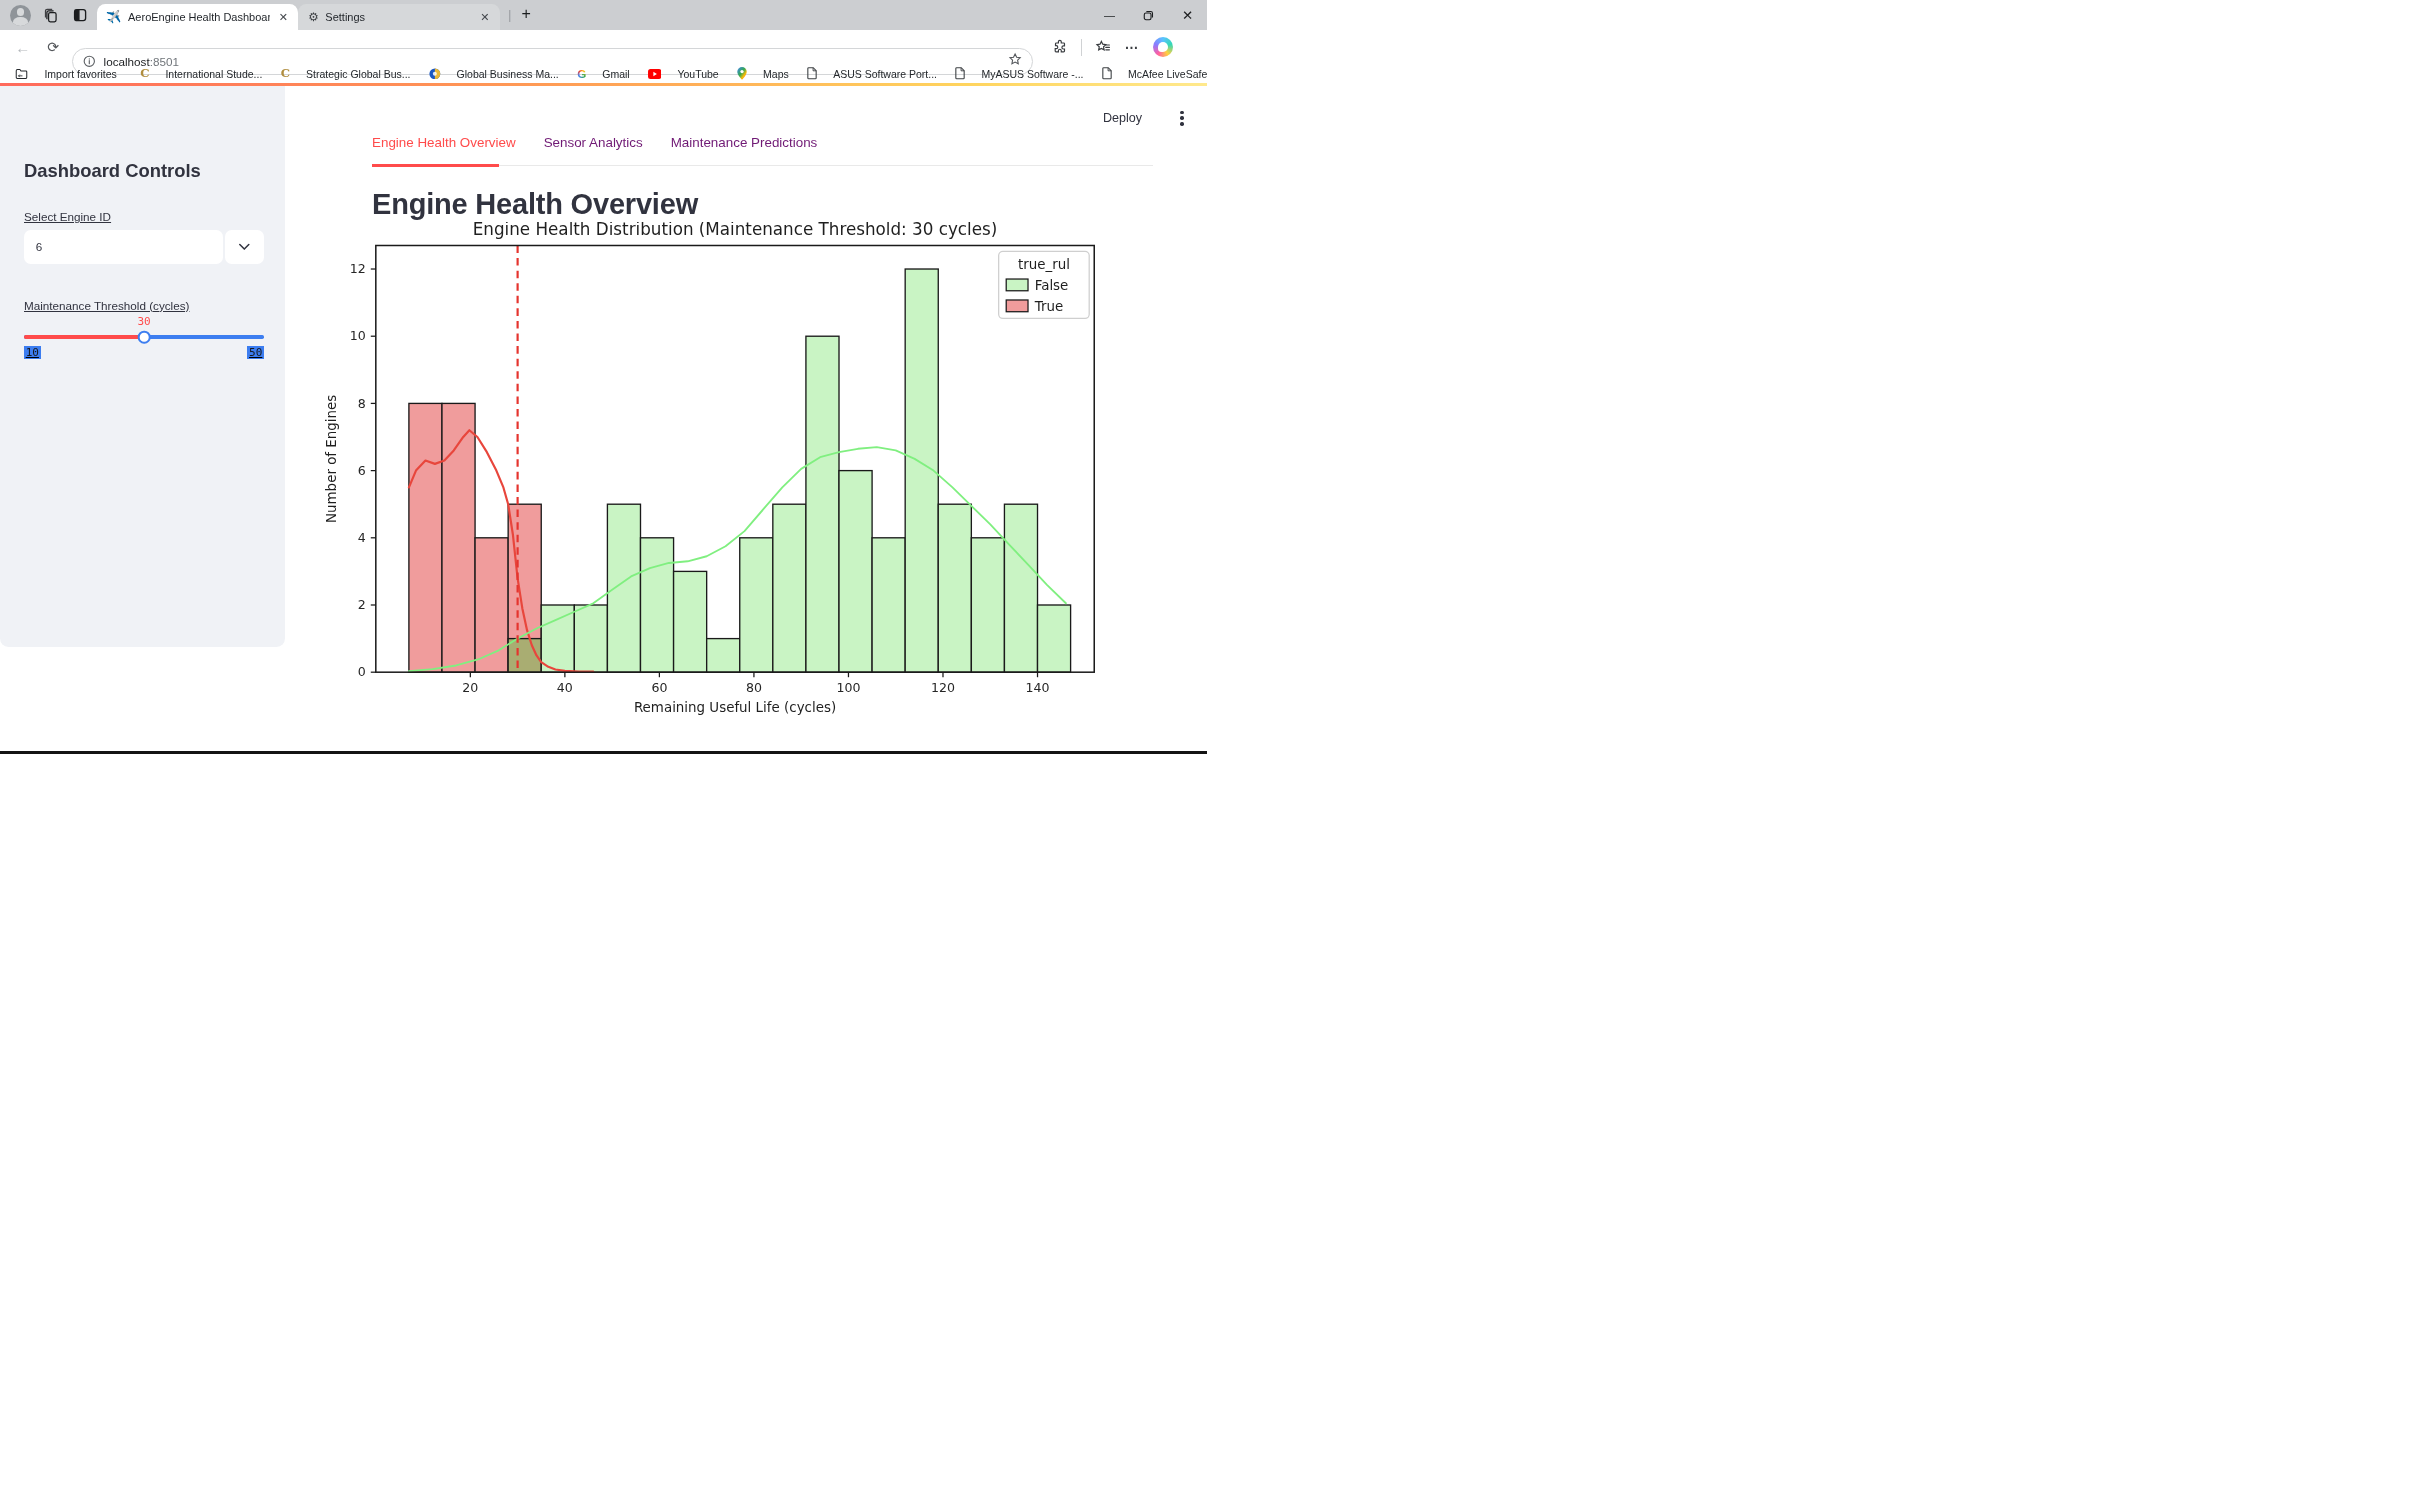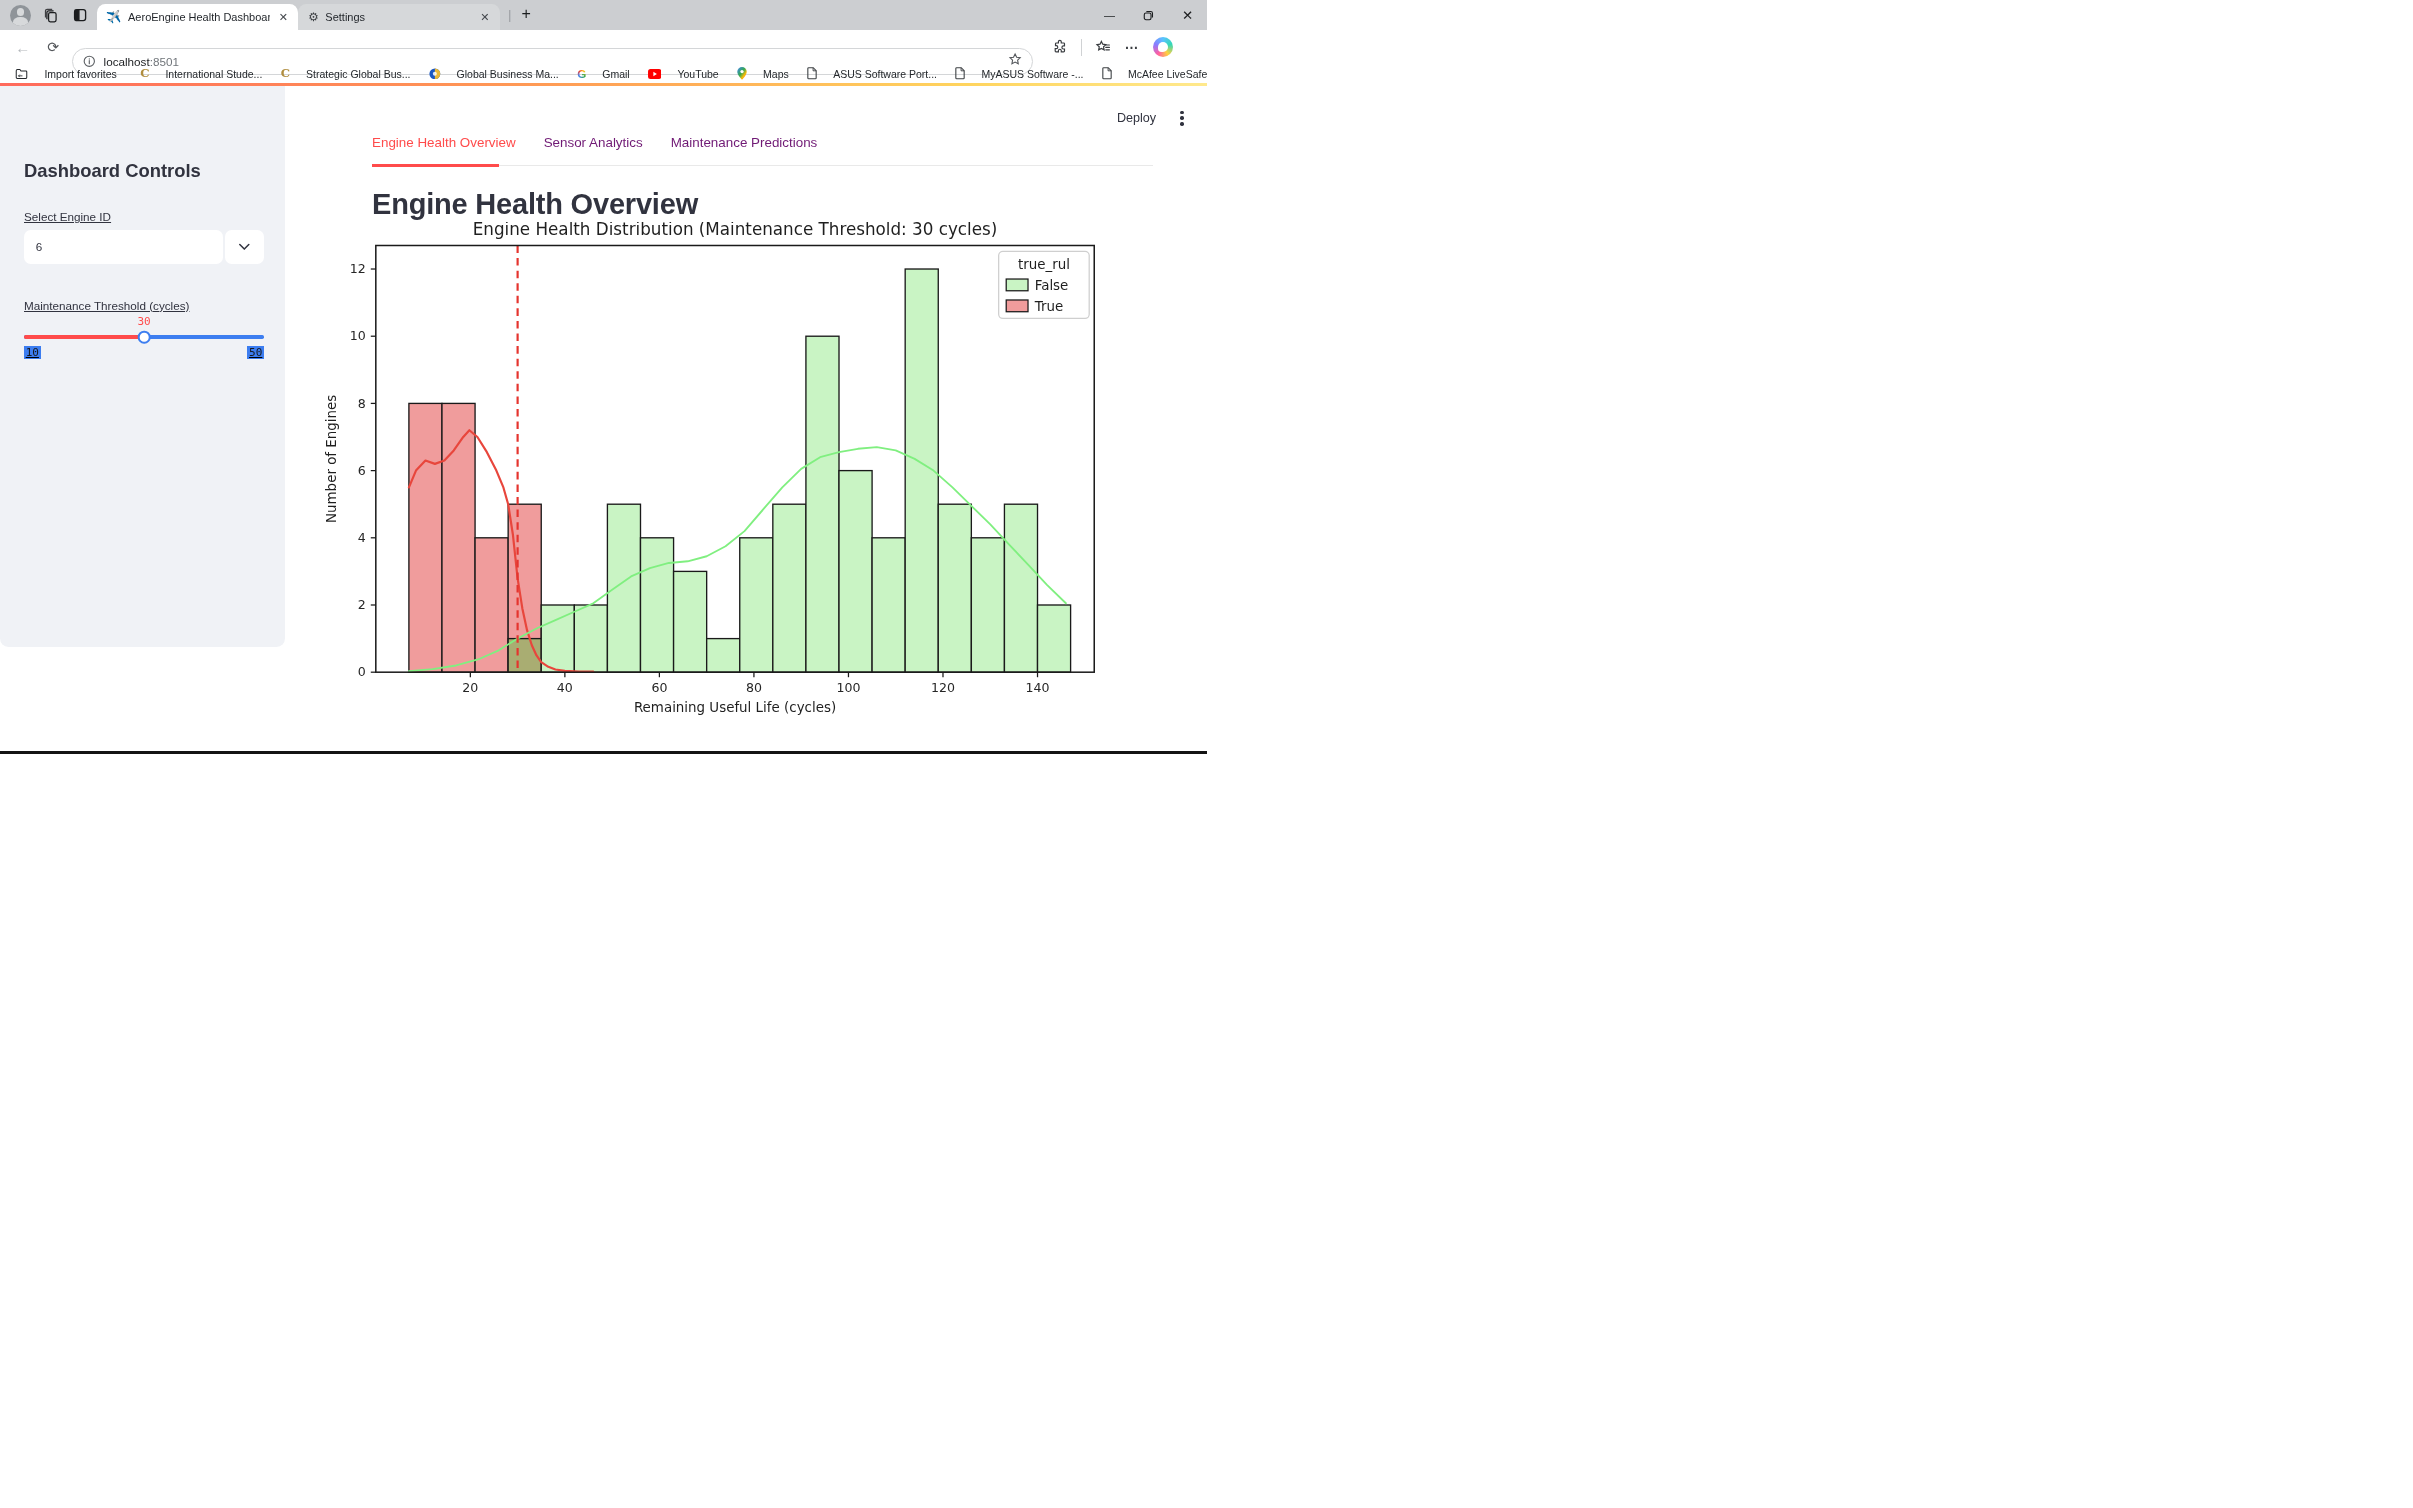--- a/index.html
+++ b/index.html
@@ -43,21 +43,21 @@
   .sel-main{flex:1;height:34px;background:#fff;border-radius:6.7px;display:flex;align-items:center;padding-left:11.7px;font-size:11.7px;color:#31333f;}
   .sel-arrow{width:39px;height:34px;background:#fff;border-radius:6.7px;display:flex;align-items:center;justify-content:center;color:#31333f;}
   .slider-wrap{position:relative;padding-top:17px;text-decoration:underline;}
   .slider-val{position:absolute;top:-3.4px;left:50%;transform:translateX(-50%);font-family:"DejaVu Sans Mono",monospace;font-size:11px;color:#ff4b4b;}
   .track{position:relative;height:3.4px;border-radius:1.7px;background:#3d7ef0;}
   .track .fill{position:absolute;left:0;top:0;bottom:0;width:50%;background:#ff4b4b;border-radius:1.7px;}
   .thumb{position:absolute;left:50%;top:50%;transform:translate(-50%,-50%);width:12.6px;height:12.6px;border-radius:50%;background:#fff;border:2.5px solid #3d7ef0;box-sizing:border-box;}
   .minmax{display:flex;justify-content:space-between;margin-top:7.5px;font-family:"DejaVu Sans Mono",monospace;font-size:11px;color:#16181d;}
   .hl{background:#3c7df0;padding:0 1.7px;}
   .main{position:absolute;left:285px;top:0;right:0;height:100%;}
-  .deploy-row{position:absolute;top:25px;right:23.5px;display:flex;align-items:center;gap:24px;color:#31333f;font-size:12.6px;}
+  .deploy-row{position:absolute;top:25px;right:23.5px;display:flex;align-items:center;gap:38px;color:#31333f;font-size:12.6px;}
   .kebab{display:flex;flex-direction:column;gap:2.5px;}
   .kebab i{width:3.4px;height:3.4px;border-radius:50%;background:#31333f;}
   .content{padding:49px 0 0 67px;width:781px;margin-left:20px;}
   .tabbar{position:relative;border-bottom:1.7px solid #e9e9e9;height:30px;}
   .tabs{display:flex;gap:28px;height:25px;overflow:hidden;}
   .tabs .tab-item{position:relative;top:-4.2px;font-size:13.4px;padding-top:4.2px;color:#701a75;}
   .tabs .tab-item.active{color:#ff4b4b;}
   .active-underline{position:absolute;left:0;bottom:-2.1px;height:2.9px;background:#ff4b4b;width:127px;}
   .h1{font-size:29px;font-weight:700;color:#31333f;margin:22px 0 0 0;letter-spacing:-0.2px;}
   #chart{margin-top:1.7px;margin-left:-49px;}

